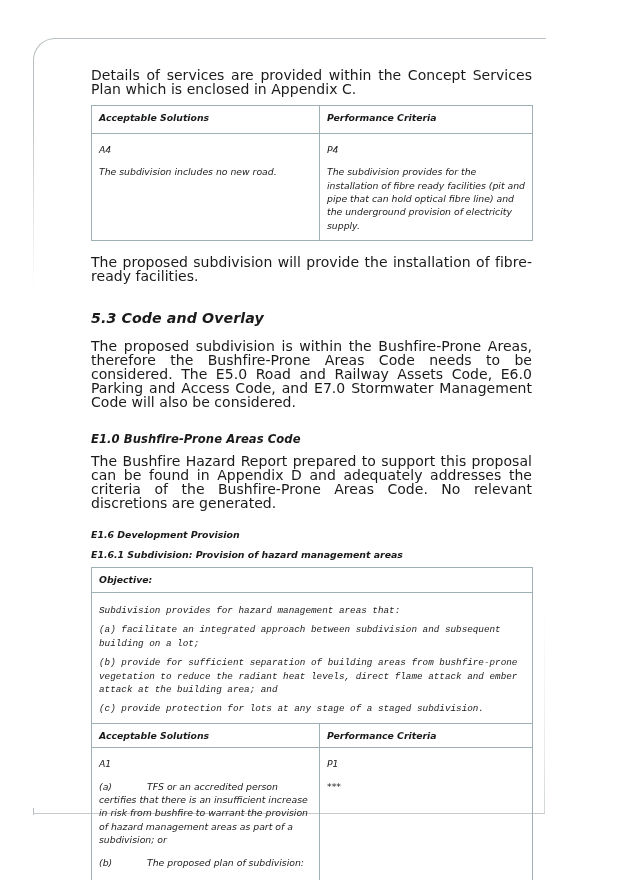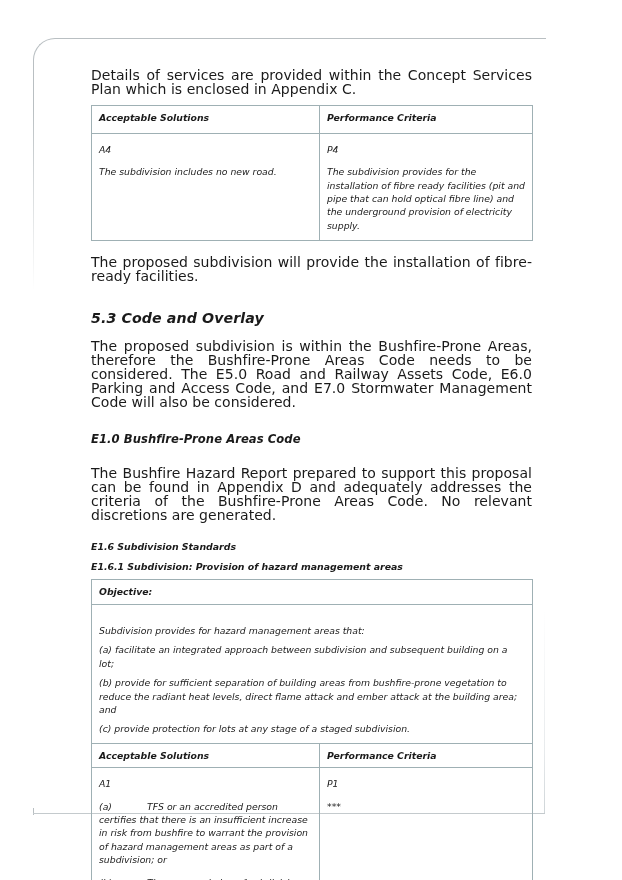--- a/index.html
+++ b/index.html
@@ -75,21 +75,21 @@
     font-size: 14.2px;
     font-style: italic;
     font-weight: bold;
     margin: 26px 0 13px 0;
     letter-spacing: 0.1px;
   }
   h3.h-code {
     font-size: 11.6px;
     font-style: italic;
     font-weight: bold;
-    margin: 22px 0 20px 0;
+    margin: 22px 0 8px 0;
     letter-spacing: 0.05px;
   }
   h4.h-std {
     font-size: 9.4px;
     font-style: italic;
     font-weight: bold;
     margin: 19px 0 9px 0;
   }
   h4.h-std.sub { margin: 9px 0 7px 0; }
 
@@ -125,21 +125,21 @@
     width: 48px;
   }
 
   
   #table-services { margin-top: 5px; margin-bottom: 14px; }
   #table-services td { padding-bottom: 8px; }
 
   
   #table-hazard { margin-top: 0; }
   #table-hazard td.objective-head { padding-bottom: 5px; }
-  #table-hazard td.objective-body { padding-top: 15px; padding-bottom: 7px; }
+  #table-hazard td.objective-body { padding-top: 7px; padding-bottom: 7px; font-family: Liberation Mono, monospace; }
   #table-hazard td.tall { height: 120px; }
 
   
   #footer {
     position: absolute;
     left: 0;
     top: 822px;
     width: 622px;
     height: 46px;
   }
@@ -180,21 +180,21 @@
   </table>
 
   <p class="body">The proposed subdivision will provide the installation of fibre-ready facilities.</p>
 
   <h2 class="h-num">5.3  Code and Overlay</h2>
   <p class="body">The proposed subdivision is within the Bushfire-Prone Areas, therefore the Bushfire-Prone Areas Code needs to be considered. The E5.0 Road and Railway Assets Code, E6.0 Parking and Access Code, and E7.0 Stormwater Management Code will also be considered.</p>
 
   <h3 class="h-code">E1.0 Bushfire-Prone Areas Code</h3>
   <p class="body">The Bushfire Hazard Report prepared to support this proposal can be found in Appendix D and adequately addresses the criteria of the Bushfire-Prone Areas Code. No relevant discretions are generated.</p>
 
-  <h4 class="h-std">E1.6 Subdivision Standards</h4>
+  <h4 class="h-std">E1.6 Development Provision</h4>
   <h4 class="h-std sub">E1.6.1 Subdivision: Provision of hazard management areas</h4>
 
   <table class="crit" id="table-hazard">
     <colgroup>
         <col style="width:228px">
         <col style="width:213px">
       </colgroup>
     <tbody>
       <tr>
         <td class="hdr objective-head" colspan="2">Objective:</td>

